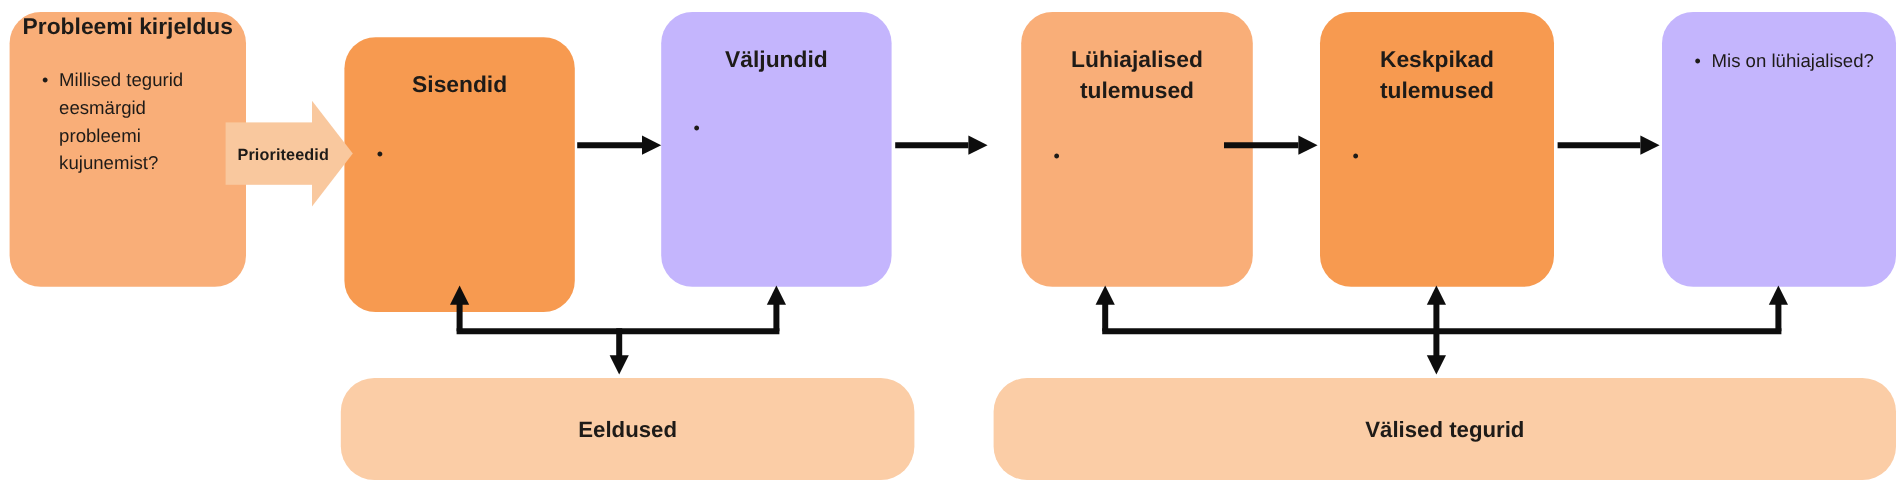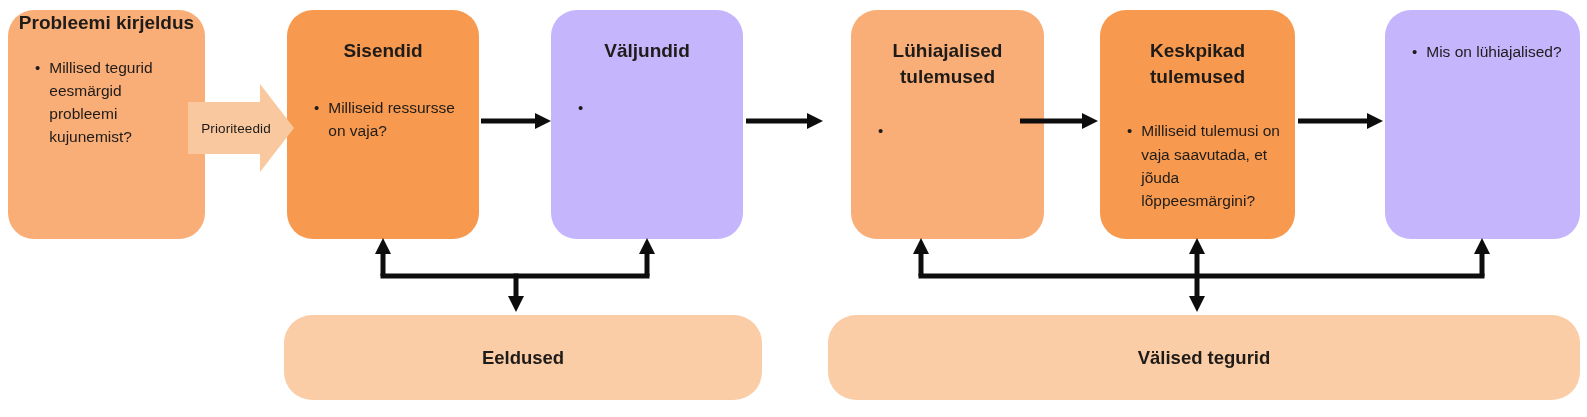--- a/index.html
+++ b/index.html
@@ -10,57 +10,56 @@
   .box{position:absolute;top:10px;height:229px;border-radius:26px;z-index:1;box-sizing:border-box;}
   .box.light{background:#F9AE78;}
   .box.medium{background:#F79A50;}
   .box.bright{background:#c4b5fd;}
   .box-title{font-weight:bold;font-size:19px;line-height:1.35;text-align:center;padding:0 10px;}
   .pt16{padding-top:0;} .pt28{padding-top:28px;}
   .bullet-row{display:flex;gap:9px;padding:0 12px 0 27px;font-size:15.5px;line-height:1.5;}
   .mb20{margin-top:20px;} .mb30{margin-top:30px;} .mb32{margin-top:32px;}
   .bullet-dot{flex:0 0 auto;font-size:15px;line-height:1.55;}
   .b1{left:8px;width:197px;}
-  .b2{left:287px;width:192px;}
+  .b2{left:287px;width:192px;margin-top:21px;}
   .b3{left:551px;width:192px;}
   .b4{left:851px;width:193px;}
   .b5{left:1100px;width:195px;}
   .b6{left:1385px;width:195px;}
   .bar{position:absolute;top:315px;height:85px;background:#FBCDA6;border-radius:28px;z-index:1;
        display:flex;align-items:center;justify-content:center;font-weight:bold;font-size:18.5px;}
   .bar1{left:284px;width:478px;}
   .bar2{left:828px;width:752px;}
   #connectors{position:absolute;left:0;top:0;z-index:2;pointer-events:none;}
   #connectors line{stroke:#0d0d0d;stroke-width:5;}
   #connectors polygon{fill:#0d0d0d;}
   .parrow{position:absolute;left:188px;top:84px;width:106px;height:176px;z-index:3;}
   .parrow-body{position:absolute;left:0;top:18px;width:72px;height:52px;background:#F9C89E;}
   .parrow-head{position:absolute;left:72px;top:0;width:0;height:0;
     border-top:44px solid transparent;border-bottom:44px solid transparent;border-left:34px solid #F9C89E;}
   .parrow-label{position:absolute;left:0;top:18px;width:96px;height:52px;display:flex;align-items:center;
-    justify-content:center;font-weight:normal;font-size:13.5px;letter-spacing:0.1px;}
+    justify-content:center;font-weight:bold;font-size:13.5px;letter-spacing:0.1px;}
 </style>
 </head>
 <body>
 
 <div id="stage">
 
   <div class="box light b1">
     <div class="box-title pt16">Probleemi kirjeldus</div>
     <div class="bullet-row mb20">
       <span class="bullet-dot">•</span>
       <span>Millised tegurid eesmärgid probleemi kujunemist?</span>
     </div>
   </div>
 
   <div class="box medium b2">
     <div class="box-title pt28">Sisendid</div>
     <div class="bullet-row mb32">
       <span class="bullet-dot">•</span>
-      <span>Milliseid ressursse on vaja?</span>
     </div>
   </div>
 
   <div class="box bright b3">
     <div class="box-title pt28">Väljundid</div>
     <div class="bullet-row mb32">
       <span class="bullet-dot">•</span>
     </div>
   </div>
 
@@ -68,21 +67,20 @@
     <div class="box-title pt28">Lühiajalised tulemused</div>
     <div class="bullet-row mb30">
       <span class="bullet-dot">•</span>
     </div>
   </div>
 
   <div class="box medium b5">
     <div class="box-title pt28">Keskpikad tulemused</div>
     <div class="bullet-row mb30">
       <span class="bullet-dot">•</span>
-      <span>Milliseid tulemusi on vaja saavutada, et jõuda lõppeesmärgini?</span>
     </div>
   </div>
 
   <div class="box bright b6">
     <div class="bullet-row mb30">
       <span class="bullet-dot">•</span>
       <span>Mis on lühiajalised?</span>
     </div>
   </div>
 

